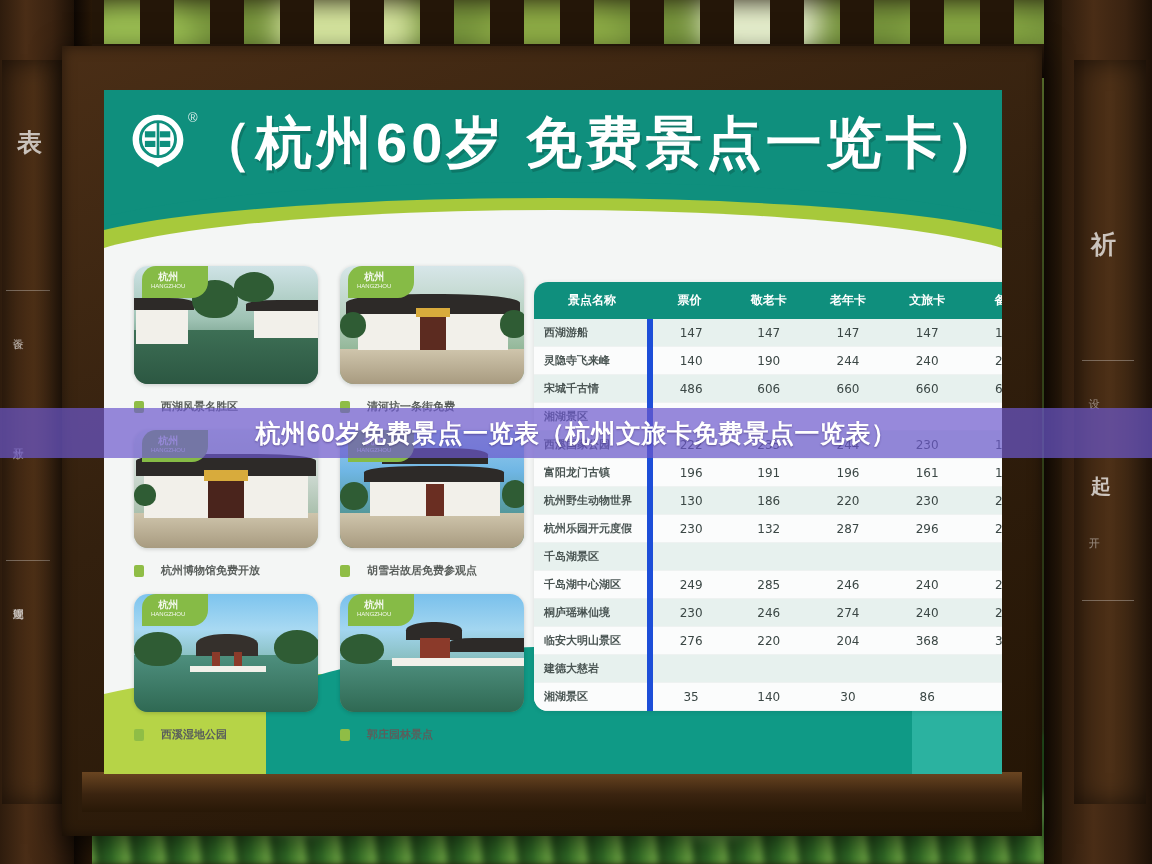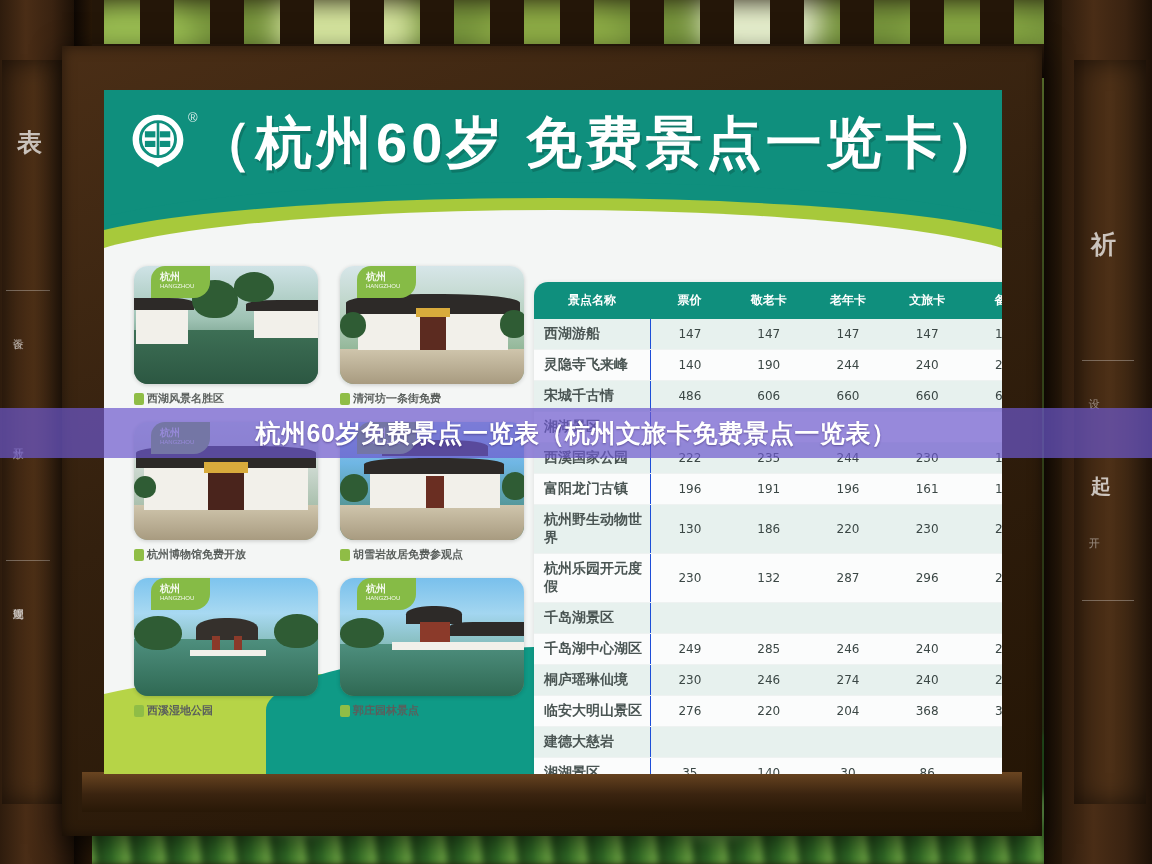--- a/index.html
+++ b/index.html
@@ -164,28 +164,28 @@
   }
   .ph-roof{
     position:absolute;background:#2d2a28;
   }
   .ph-roof.red{background:#7d3b2b;}
   .ph-tree{position:absolute;background:#2f5c34;border-radius:50% 50% 46% 46%;}
   .ph-plaque{position:absolute;background:#d8ab3c;}
   .ph-col{position:absolute;background:#8b3a2a;}
 
   .ph-tag{
-    position:absolute;left:17px;top:0;padding:5px 16px 9px 9px;
+    position:absolute;left:8px;top:0;padding:5px 23px 9px 9px;
     background:#86bb46;border-radius:14px 0 16px 0;
-    color:#fff;font-size:10px;font-weight:700;line-height:1.15;z-index:3;
+    color:#fff;font-size:10px;font-weight:700;line-height:1.15;z-index:3;text-align:center;
   }
   .ph-tag span{display:block;font-size:6px;font-weight:400;opacity:.9;}
 
   .photo-cap{
-    display:flex;align-items:center;gap:3px;margin-top:7px;
+    display:flex;align-items:center;gap:17px;margin-top:15px;
     font-size:11px;color:#5a5f5c;font-weight:700;filter:blur(.6px);
   }
   .cap-dot{
     width:10px;height:12px;background:#8fbd46;border-radius:2px;flex:none;
   }
 
   
   .table-wrap{
     position:absolute;left:430px;top:192px;width:512px;z-index:5;
     background:#fff;border-radius:14px;
@@ -196,23 +196,23 @@
     background:#0f8f7d;color:#fff;font-size:12px;font-weight:700;
     padding:10px 2px;text-align:center;filter:blur(.45px);
   }
   thead th:first-child{text-align:center;}
   tbody td{
     font-size:12px;color:#3b4745;text-align:center;
     padding:6px 2px;border-bottom:1px solid #eef2f1;
     font-family:"DejaVu Sans",sans-serif;
   }
   tbody td.lbl{
-    text-align:left;padding-left:10px;font-size:14px;
+    text-align:left;padding-left:10px;font-size:11px;
     color:#4a5553;font-weight:700;filter:blur(.65px);
-    border-right:1px solid #1d4ed8;
+    border-right:6px solid #1d4ed8;
   }
   tbody tr:nth-child(odd){background:#e7f1ee;}
   tbody tr:nth-child(even){background:#fbfcfc;}
 
   
   .hills{position:absolute;left:0;right:0;bottom:0;height:180px;z-index:3;}
   .hill{position:absolute;bottom:0;}
   .hill1{left:-6%;width:60%;height:100px;background:#b6d447;
          border-radius:100% 100% 0 0 / 100% 100% 0 0;}
   .hill2{left:-10%;width:58%;height:62px;background:#cfe18c;

